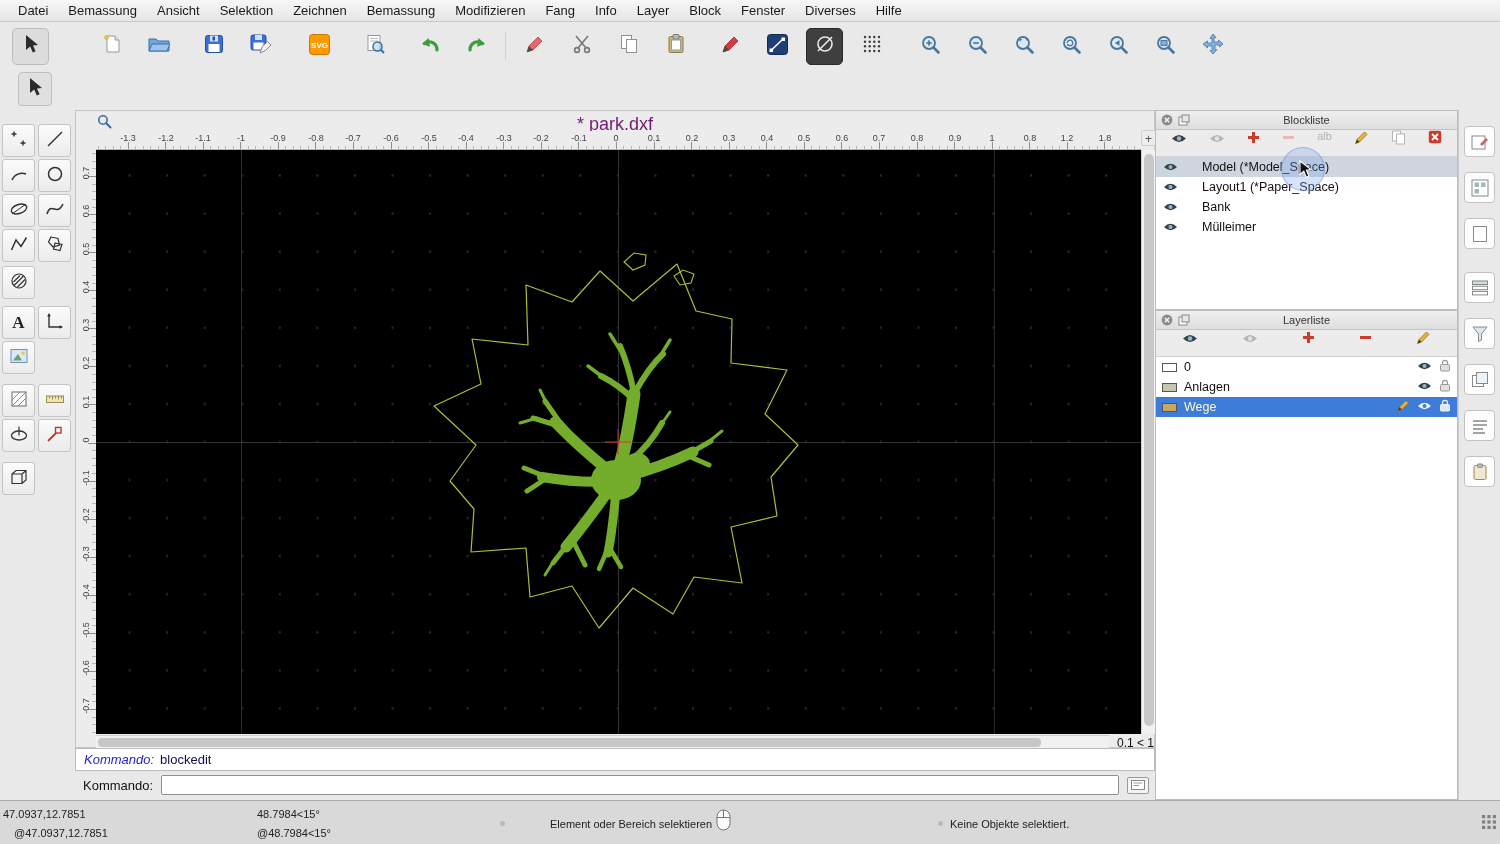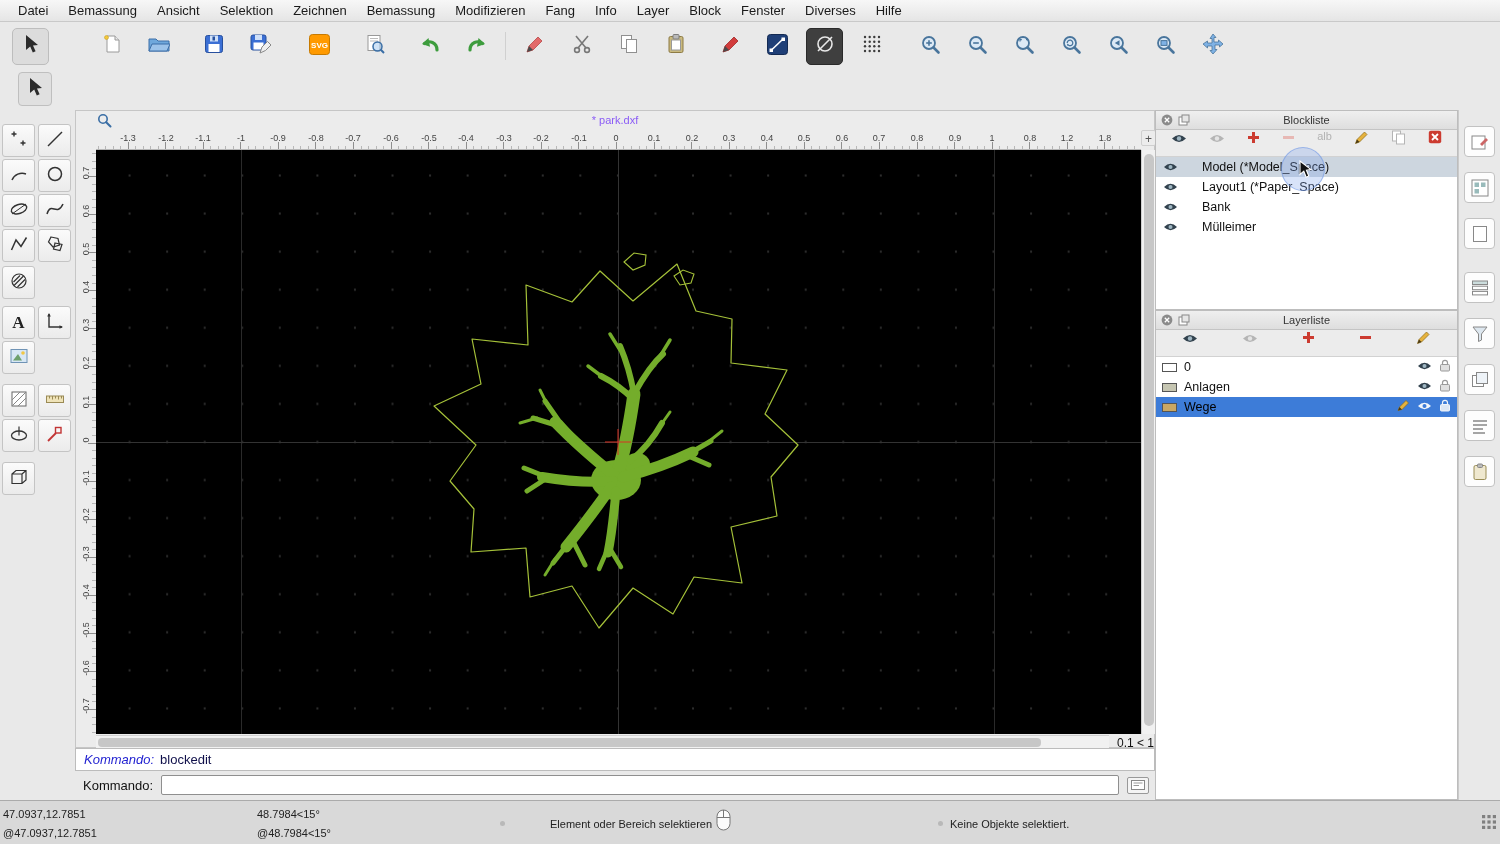--- a/index.html
+++ b/index.html
@@ -21,21 +21,21 @@
   .row2-btn{position:absolute;top:72px;left:18px;width:34px;height:34px;border:1px solid #bfbfbf;border-radius:4px;background:#e0e0e0;display:flex;align-items:center;justify-content:center}
 
   
   .leftbg{position:absolute;left:0;top:110px;width:75px;height:690px;background:#e9e9e9}
   .palette{position:absolute;left:0;top:112px;width:75px;height:636px}
   .pb{position:absolute;width:33px;height:33px;border:1px solid #c4c4c4;border-radius:3px;background:linear-gradient(#fbfbfb,#ebebeb);display:flex;align-items:center;justify-content:center;font-size:15px;color:#222}
   .pb .glyphA{font-family:"Liberation Serif",serif;font-weight:bold;font-size:17px}
 
   
   .cwrap{position:absolute;left:75px;top:110px;width:1080px;height:638px;background:#ececec;border:1px solid #c6c6c6}
-  .ctitle{position:absolute;top:0;left:0;width:100%;height:20px;font-size:11px;color:#8b5cf6}
+  .ctitle{position:absolute;top:0;left:0;width:100%;height:20px;font-size:18px;color:#701a75}
   .ctitle .t{position:absolute;left:50%;transform:translateX(-50%);top:3px}
   .cmag{position:absolute;left:21px;top:2px}
   .hruler{position:absolute;left:20px;top:20px;width:1045px;height:19px;overflow:hidden;font-size:9px;color:#444;background:#ececec;border-bottom:1px solid #b5b5b5}
   .hruler .lbl{position:absolute;top:2px;transform:translateX(-50%);white-space:nowrap}
   .hticks{position:absolute;left:-5.6px;top:0;width:1056px;height:19px;background-image:repeating-linear-gradient(90deg,#8f8f8f 0 1px,transparent 1px 37.571px),repeating-linear-gradient(90deg,#b8b8b8 0 1px,transparent 1px 7.514px);background-size:100% 8px,100% 4px;background-position:0 100%,0 100%;background-repeat:no-repeat,no-repeat}
   .vruler{position:absolute;left:0;top:39px;width:20px;height:584px;overflow:hidden;font-size:9px;color:#444;background:#ececec}
   .vruler .lbl{position:absolute;left:1px;width:18px;height:10px;text-align:center;transform:rotate(-90deg);white-space:nowrap}
   .vticks{position:absolute;top:-12.5px;left:0;width:20px;height:600px;background-image:repeating-linear-gradient(180deg,#8f8f8f 0 1px,transparent 1px 38.071px),repeating-linear-gradient(180deg,#b8b8b8 0 1px,transparent 1px 7.614px);background-size:8px 100%,4px 100%;background-position:100% 0,100% 0;background-repeat:no-repeat,no-repeat}
   .bcanvas{position:absolute;left:20px;top:39px;width:1045px;height:584px;background-color:#000;background-image:radial-gradient(circle,#2e2e2e 0.9px,transparent 1.35px);background-size:37.571px 38.071px;background-position:14.8px 6.5px;overflow:hidden}
   .axisv{position:absolute;top:0;bottom:0;width:1px;background:#2a2a2a}
@@ -55,21 +55,21 @@
   .phead{position:relative;height:19px;background:linear-gradient(#efefef,#dedede);border-bottom:1px solid #c4c4c4;font-size:11px;color:#333}
   .phead .ttl{position:absolute;left:50%;top:3px;transform:translateX(-50%)}
   .phead .cx{position:absolute;left:5px;top:3px}
   .phead .dx{position:absolute;left:22px;top:3px}
   .ptools{height:27px;display:flex;align-items:flex-start;justify-content:space-around;background:#ececec;border-bottom:1px solid #d2d2d2;padding:0 4px}
   .ptools .albtxt{font-size:11px;color:#b2b2b2}
   .prow{display:flex;align-items:center;height:20px;font-size:12.5px;color:#111}
   .prow .eyec{width:28px;flex:0 0 auto;display:flex;justify-content:center}
   .prow .penc{width:18px;flex:0 0 auto;display:flex;justify-content:center}
   .prow.sel-gray{background:#cdd6df}
-  .prow.sel-blue{background:#3d7cd8;color:#000000}
+  .prow.sel-blue{background:#3d7cd8;color:#fef9c3}
   .lrow{padding-left:6px}
   .lrow .swatch{width:15px;height:9px;border:1px solid #555;flex:0 0 auto;margin-right:7px}
   .lrow .rt{margin-left:auto;display:flex;align-items:center;gap:7px;padding-right:6px}
 
   
   .clickcircle{position:absolute;left:1281px;top:147px;width:44px;height:44px;border-radius:50%;background:rgba(125,162,235,.30);border:1.5px solid rgba(108,148,228,.55);z-index:8}
   .cursor{position:absolute;left:1299px;top:160px;z-index:9}
 
   
   .dock{position:absolute;left:1458px;top:110px;width:42px;height:690px;background:#e9e9e9;border-left:1px solid #cacaca}
@@ -730,21 +730,21 @@
         <svg width="14" height="10">
           <rect x="0.5" y="0.5" width="13" height="9" fill="#fff" stroke="#888"></rect>
           <line x1="2.5" y1="3" x2="11.5" y2="3" stroke="#999"></line>
           <line x1="2.5" y1="5.5" x2="8" y2="5.5" stroke="#999"></line>
         </svg>
       </span>
   </div>
 
   <div class="status">
     <span class="blk" style="left:3px;top:7px">47.0937,12.7851</span>
-    <span class="blk" style="left:3px;top:26px">@47.0937,12.7851</span>
+    <span class="blk" style="left:14px;top:26px">@47.0937,12.7851</span>
     <span class="blk" style="left:257px;top:7px">48.7984&lt;15°</span>
     <span class="blk" style="left:257px;top:26px">@48.7984&lt;15°</span>
     <span class="sdot" style="left:500px;top:20px"></span>
     <span class="blk" style="left:550px;top:17px">Element oder Bereich selektieren</span>
     <span class="blk" style="left:716px;top:8px"><svg width="15" height="23">
           <rect x="1" y="1" width="13" height="20" rx="6.5" fill="#fbfbfb" stroke="#777"></rect>
           <line x1="7.5" y1="1" x2="7.5" y2="8.5" stroke="#777"></line>
           <line x1="1" y1="8.5" x2="14" y2="8.5" stroke="#777"></line>
         </svg></span>
     <span class="sdot" style="left:938px;top:20px"></span>

